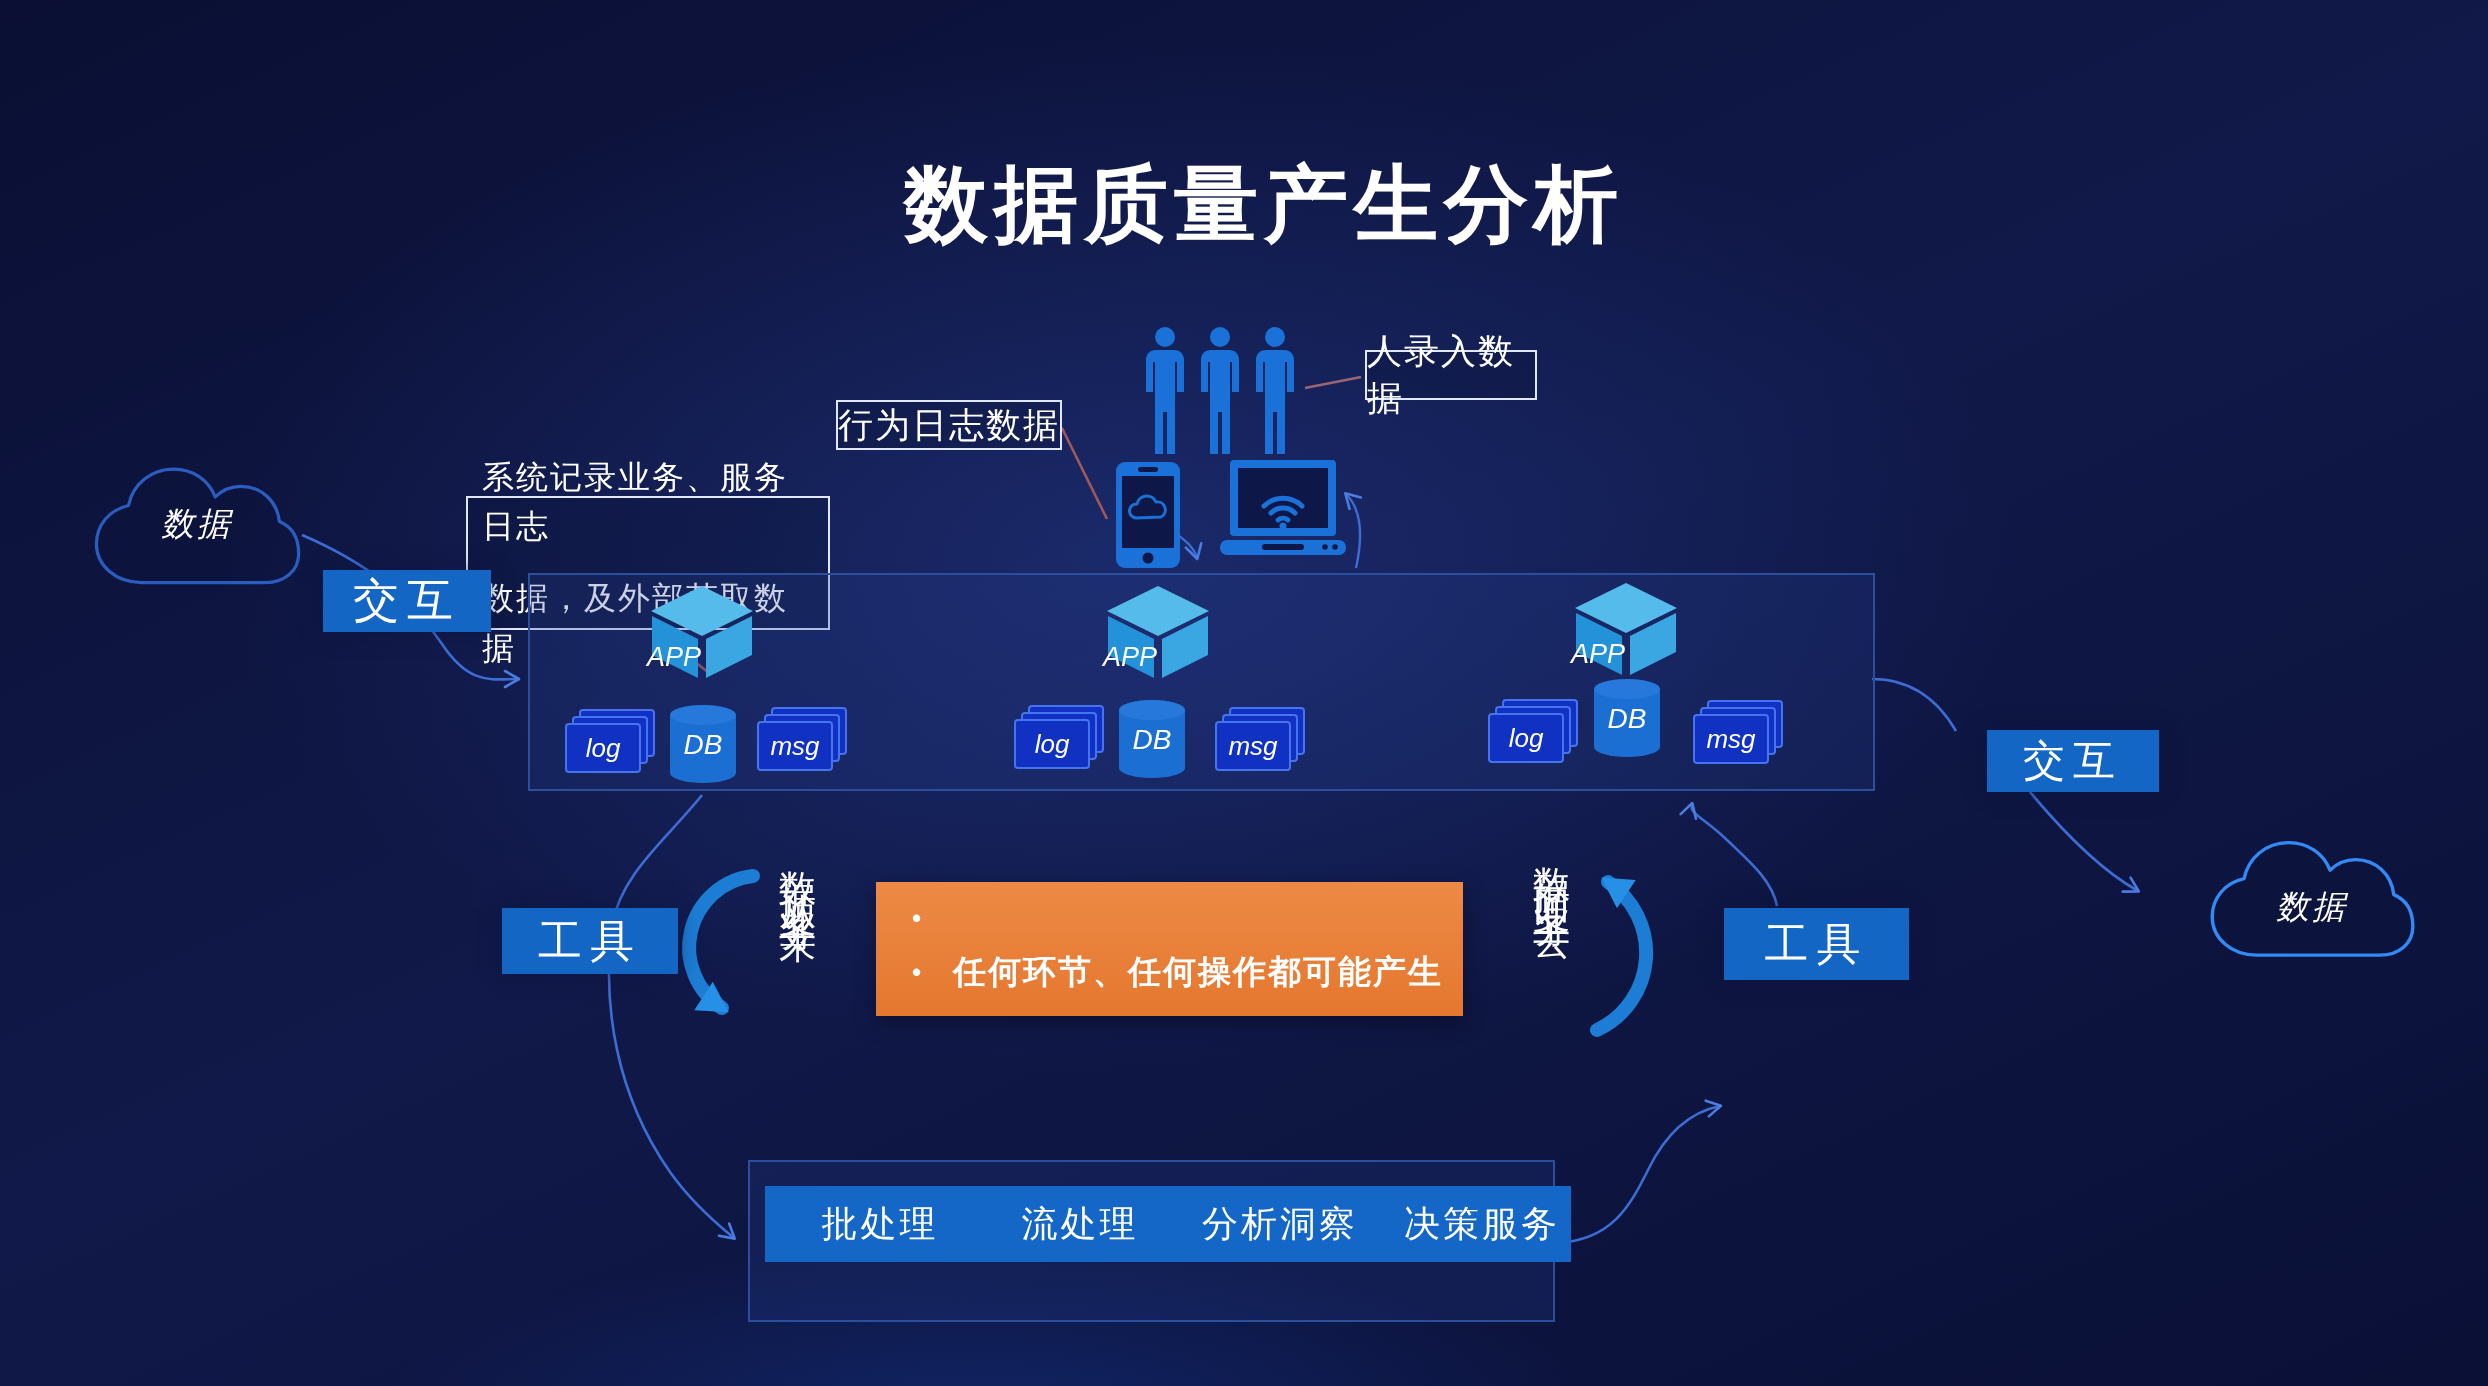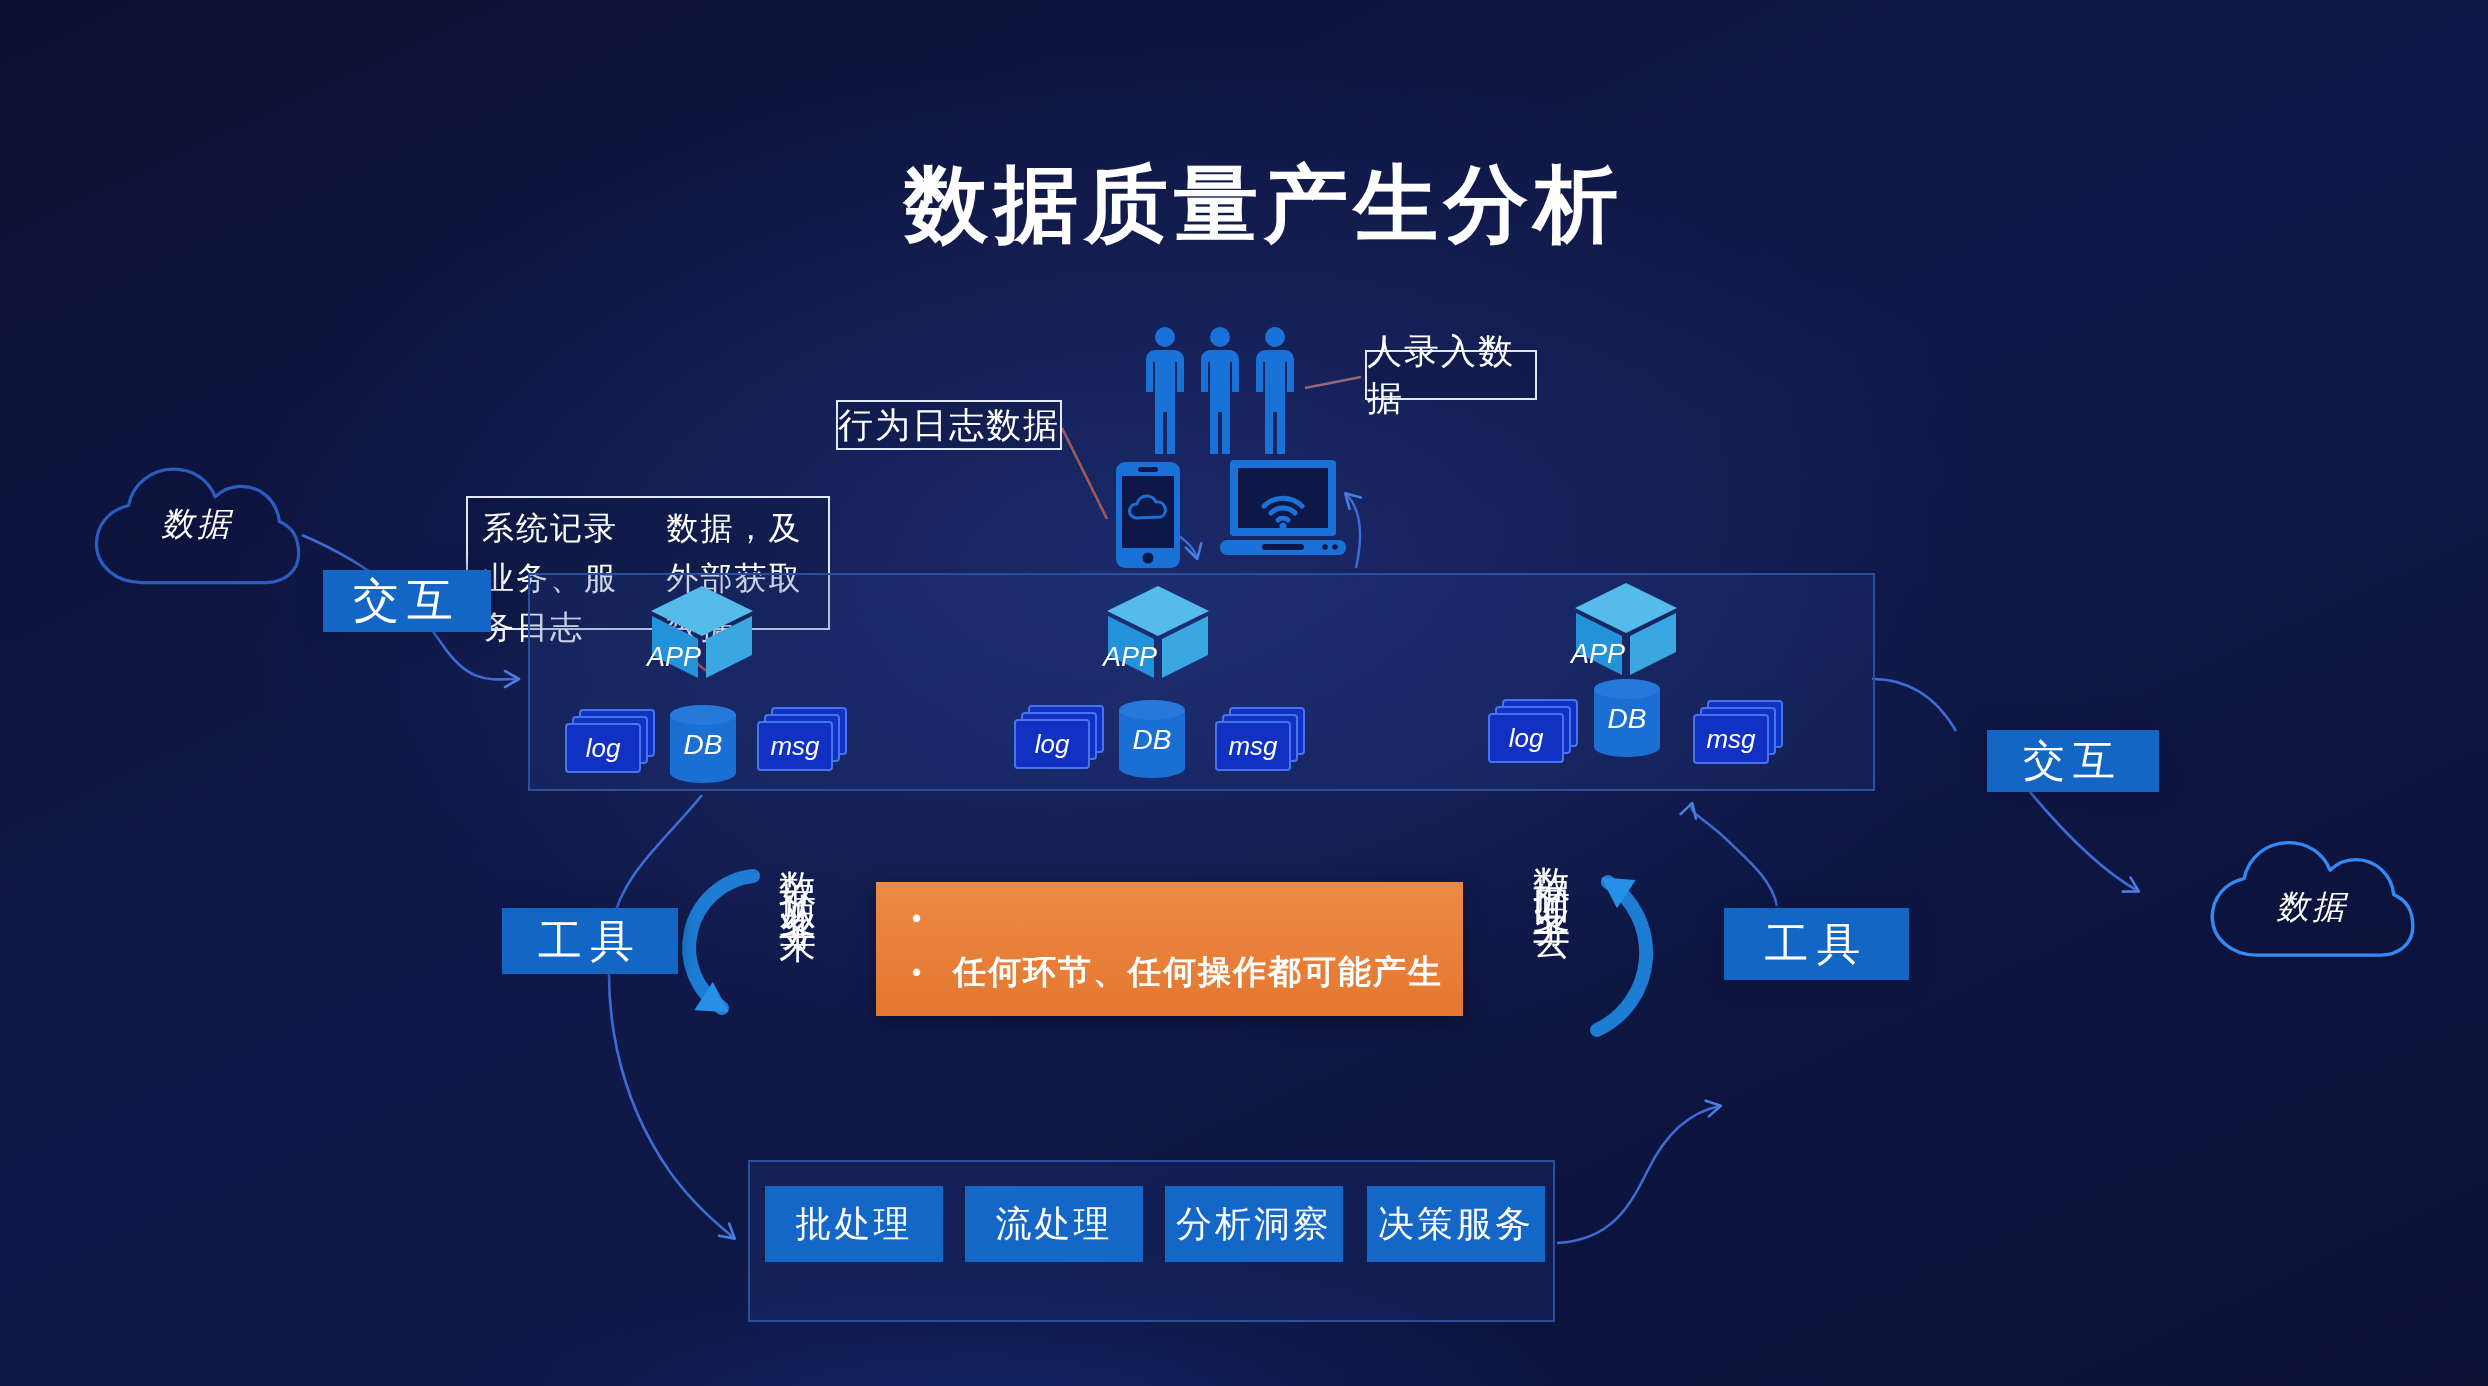--- a/index.html
+++ b/index.html
@@ -14,21 +14,21 @@
   .abs{position:absolute;}
   .title{
     left:0;right:0;top:148px;text-align:center;font-size:84px;font-weight:bold;
     letter-spacing:6px;
     margin-left:40px;
   }
   .obox{ 
     border:2px solid #dfe7f8;display:flex;align-items:center;justify-content:center;
     font-size:35px;letter-spacing:2px;background:rgba(8,14,48,.25);box-sizing:border-box;
   }
-  .obox.multiline{flex-direction:row;align-items:flex-start;justify-content:center;
+  .obox.multiline{flex-direction:column;align-items:flex-start;justify-content:center;
     padding:6px 14px;font-size:32px;line-height:1.55;gap:22px;}
   .bluebtn{
     background:#1366c4;display:flex;align-items:center;justify-content:center;
     font-size:44px;letter-spacing:8px;box-shadow:0 0 18px rgba(10,20,60,.5);margin-left:37px;
   }
   .panel{
     background:rgba(36,62,142,.24);border:2px solid #2b4f9c;box-sizing:border-box;
   }
   .vtext{
     writing-mode:vertical-rl;text-orientation:upright;font-size:37px;letter-spacing:11px;
@@ -40,21 +40,21 @@
     padding:6px 10px 6px 36px;box-sizing:border-box;box-shadow:0 6px 20px rgba(0,0,0,.35);
   }
   .bullet-row{display:flex;align-items:center;font-size:33px;font-weight:bold;letter-spacing:2px;}
   .bullet-dot{font-size:26px;margin-right:30px;}
   .icon-label{
     position:absolute;display:flex;align-items:center;justify-content:center;
     color:#fff;pointer-events:none;font-style:italic;
   }
   .pf-btn{
     position:absolute;top:24px;width:178px;height:76px;background:#1467c6;
-    display:flex;align-items:center;justify-content:center;font-size:36px;letter-spacing:3px;
+    display:flex;align-items:center;justify-content:center;font-size:36px;letter-spacing:3px;padding-left:26px;
   }
   .pf-caption{
     position:absolute;left:0;right:0;top:118px;text-align:center;font-size:33px;letter-spacing:4px;
   }
   svg{display:block;}
   .connectors{left:0;top:0;}
 </style>
 </head>
 <body>
 

